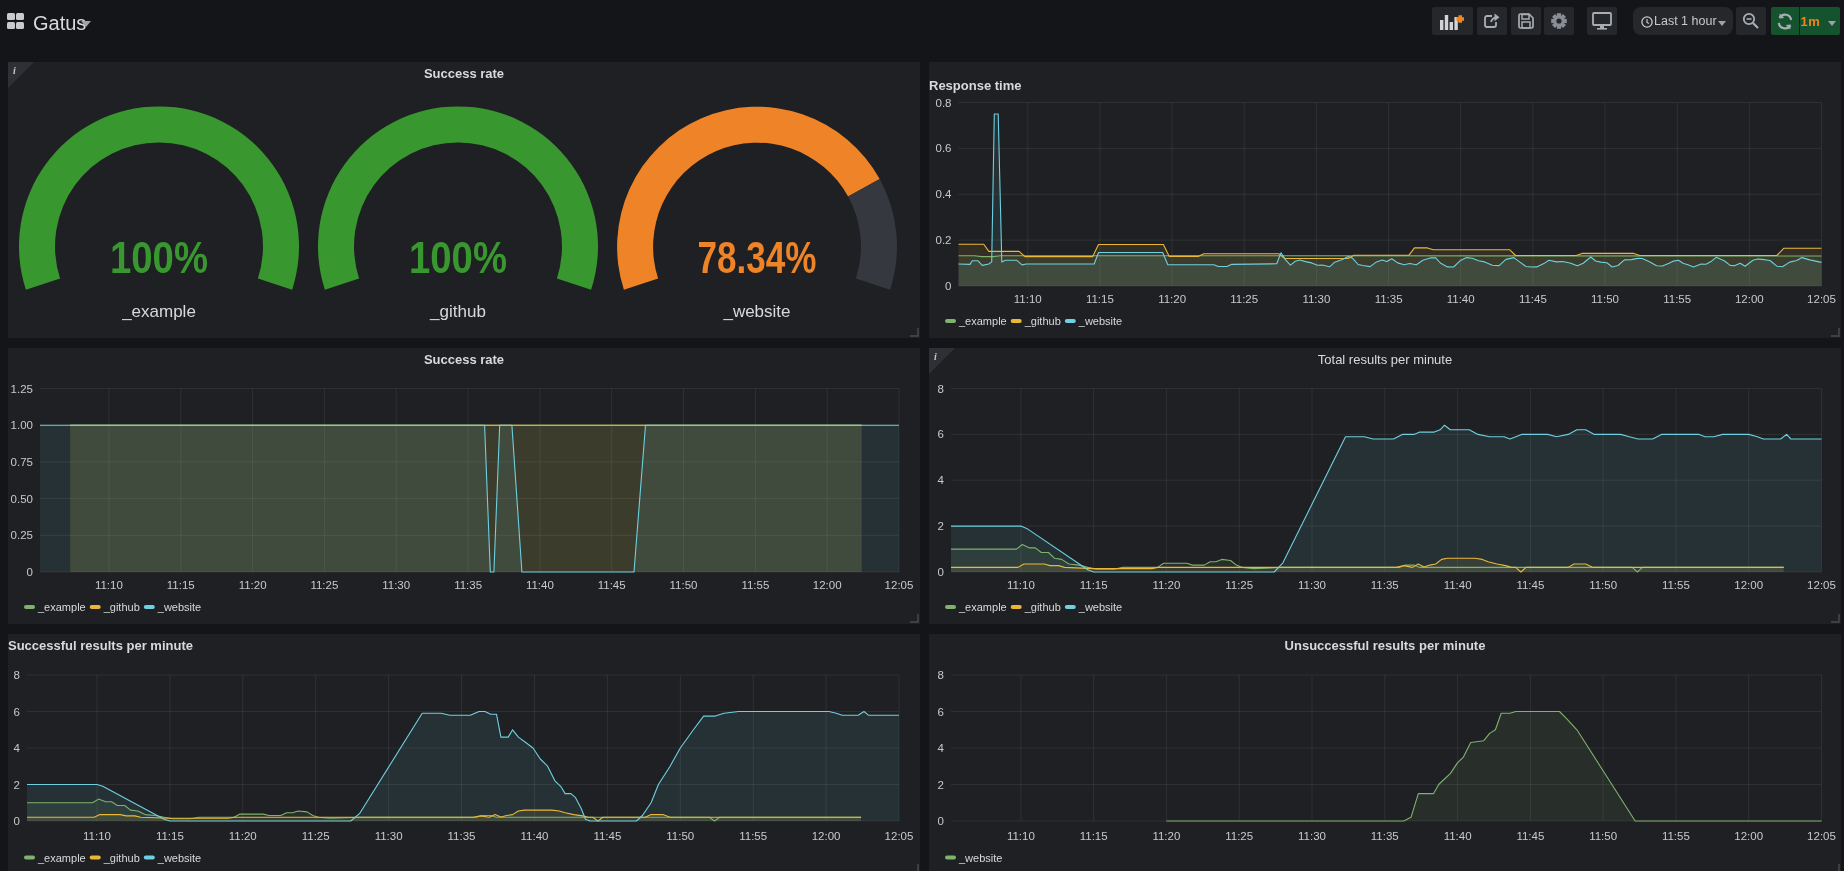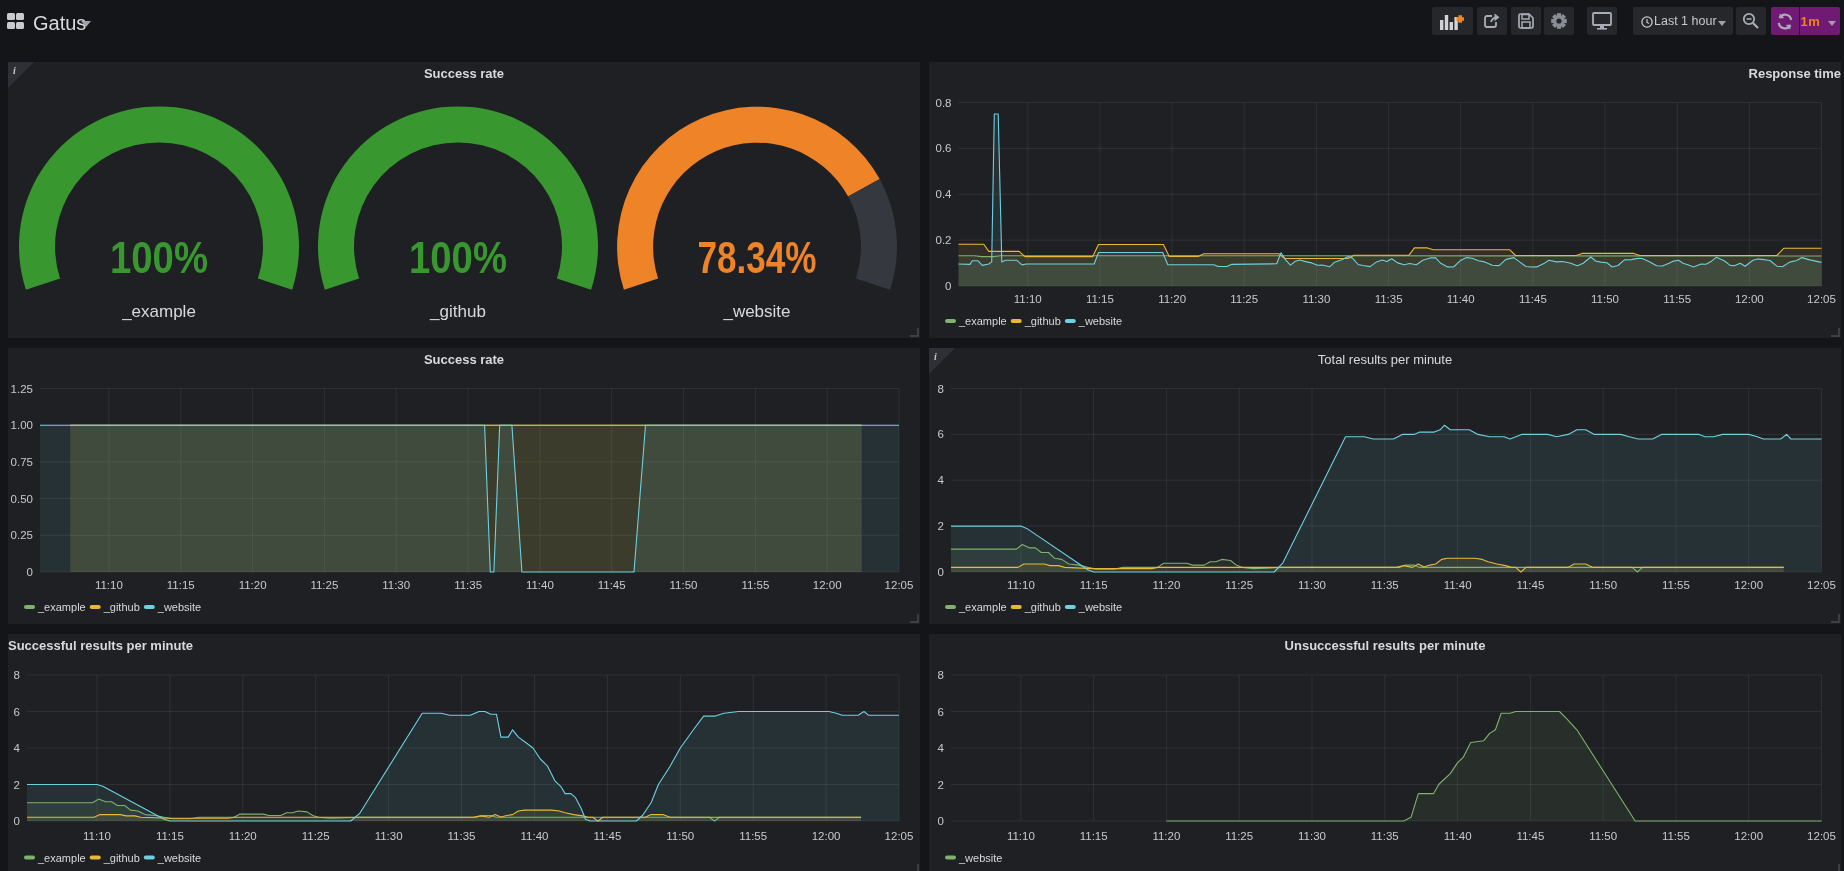--- a/index.html
+++ b/index.html
@@ -45,38 +45,38 @@
       <circle cx="10" cy="10" r="2.6" fill="#26272b"></circle>
     </svg>
   </div>
 <div style="position:absolute;left:1587px;top:7px;width:30px;height:28px;background:#26272b;border-radius:2px">
     <svg width="20" height="18" style="position:absolute;left:5px;top:5px">
       <rect x="1" y="1" width="18" height="12" rx="1" fill="none" stroke="#a9adb4" stroke-width="1.8"></rect>
       <rect x="8" y="13" width="4" height="3" fill="#a9adb4"></rect>
       <rect x="5" y="16" width="10" height="1.6" fill="#a9adb4"></rect>
     </svg>
   </div>
-<div style="position:absolute;left:1633px;top:7px;width:100px;height:28px;background:#26272b;border-radius:2px">
+<div style="position:absolute;left:1633px;top:7px;width:100px;height:28px;background:#26272b;border-radius:8px">
     <svg width="12" height="12" style="position:absolute;left:8px;top:8.5px">
       <circle cx="6" cy="6" r="5.1" fill="none" stroke="#c8c9ca" stroke-width="1.3"></circle>
       <path d="M6 3 V6.4 L8 7.6" fill="none" stroke="#c8c9ca" stroke-width="1.2"></path>
     </svg>
     <div style="position:absolute;left:21px;top:7px;font-size:12.5px;color:#c8c9ca">Last 1 hour</div>
     <svg width="8" height="5" style="position:absolute;left:84.5px;top:13.5px">
       <path d="M0 0 L8 0 L4 5 Z" fill="#9fa2a8"></path>
     </svg>
   </div>
 <div style="position:absolute;left:1736px;top:7px;width:30px;height:28px;background:#26272b;border-radius:2px">
     <svg width="18" height="18" style="position:absolute;left:6px;top:5px">
       <circle cx="7" cy="7" r="5.2" fill="none" stroke="#a9adb4" stroke-width="1.8"></circle>
       <path d="M4.5 7 H9.5" stroke="#a9adb4" stroke-width="1.6"></path>
       <path d="M11 11 L16 16" stroke="#a9adb4" stroke-width="2.2"></path>
     </svg>
   </div>
-<div style="position:absolute;left:1770.5px;top:7px;width:69px;height:28px;background:#701a75;border-radius:2px">
+<div style="position:absolute;left:1770.5px;top:7px;width:69px;height:28px;background:#14532d;border-radius:2px">
     <svg width="18" height="17" style="position:absolute;left:5px;top:5.5px">
       <path d="M15.2 7 A6.3 6.3 0 0 0 3.6 4.6" fill="none" stroke="#a9adb4" stroke-width="2.2"></path>
       <path d="M3.8 0.6 L3.3 5.5 L8.2 5.0 Z" fill="#a9adb4"></path>
       <path d="M2.8 10 A6.3 6.3 0 0 0 14.4 12.4" fill="none" stroke="#a9adb4" stroke-width="2.2"></path>
       <path d="M14.2 16.4 L14.7 11.5 L9.8 12.0 Z" fill="#a9adb4"></path>
     </svg>
     <div style="position:absolute;left:28px;top:0;width:1px;height:28px;background:#1b1c1f"></div>
     <div style="position:absolute;left:30px;top:7px;font-size:13px;font-weight:bold;letter-spacing:0.5px;color:#f0861d">1m</div>
     <svg width="8" height="5" style="position:absolute;left:57.5px;top:13.5px">
       <path d="M0 0 L8 0 L4 5 Z" fill="#9fa2a8"></path>
@@ -98,21 +98,21 @@
       <path d="M316.9 227.8 A140 140 0 1 1 583.1 227.8 L548.9 216.6 A104 104 0 1 0 351.1 216.6 Z" fill="#38972f"></path>
       <text x="450" y="210.5" text-anchor="middle" font-size="44.5" font-weight="bold" fill="#38972f" textLength="98" lengthAdjust="spacingAndGlyphs">100%</text>
       <text x="450" y="254.5" text-anchor="middle" font-size="17" fill="#d8d9da">_github</text>
       <path d="M615.9 227.8 A140 140 0 0 1 871.7 117.1 L840.1 134.4 A104 104 0 0 0 650.1 216.6 Z" fill="#ef8327"></path>
       <path d="M871.7 117.1 A140 140 0 0 1 882.1 227.8 L847.9 216.6 A104 104 0 0 0 840.1 134.4 Z" fill="#363840"></path>
       <text x="749" y="210.5" text-anchor="middle" font-size="44.5" font-weight="bold" fill="#ef8327" textLength="119" lengthAdjust="spacingAndGlyphs">78.34%</text>
       <text x="749" y="254.5" text-anchor="middle" font-size="17" fill="#d8d9da">_website</text>
     </svg>
   </div>
 <div style="position:absolute;left:929px;top:62px;width:912px;height:276px;background:#1f2023">
-    <div style="position:absolute;left:0;top:4px;width:912px;text-align:right;font-size:13px;font-weight:bold;color:#d8d9da">Response time</div>
+    <div style="position:absolute;left:0;top:16px;width:912px;text-align:left;font-size:13px;font-weight:bold;color:#d8d9da">Response time</div>
     <svg width="10" height="10" style="position:absolute;right:1px;bottom:1px">
       <path d="M9 1 L9 9 L1 9" fill="none" stroke="#4a4c50" stroke-width="1.4"></path>
     </svg>
     <svg width="912" height="276" style="position:absolute;left:0;top:0">
       <line x1="29.5" y1="224.0" x2="892.5" y2="224.0" stroke="rgba(255,255,255,0.075)" stroke-width="1"></line>
       <text x="22.5" y="228.0" text-anchor="end" font-size="11.5" fill="#c8c9ca">0</text>
       <line x1="29.5" y1="178.1" x2="892.5" y2="178.1" stroke="rgba(255,255,255,0.075)" stroke-width="1"></line>
       <text x="22.5" y="182.1" text-anchor="end" font-size="11.5" fill="#c8c9ca">0.2</text>
       <line x1="29.5" y1="132.2" x2="892.5" y2="132.2" stroke="rgba(255,255,255,0.075)" stroke-width="1"></line>
       <text x="22.5" y="136.2" text-anchor="end" font-size="11.5" fill="#c8c9ca">0.4</text>

